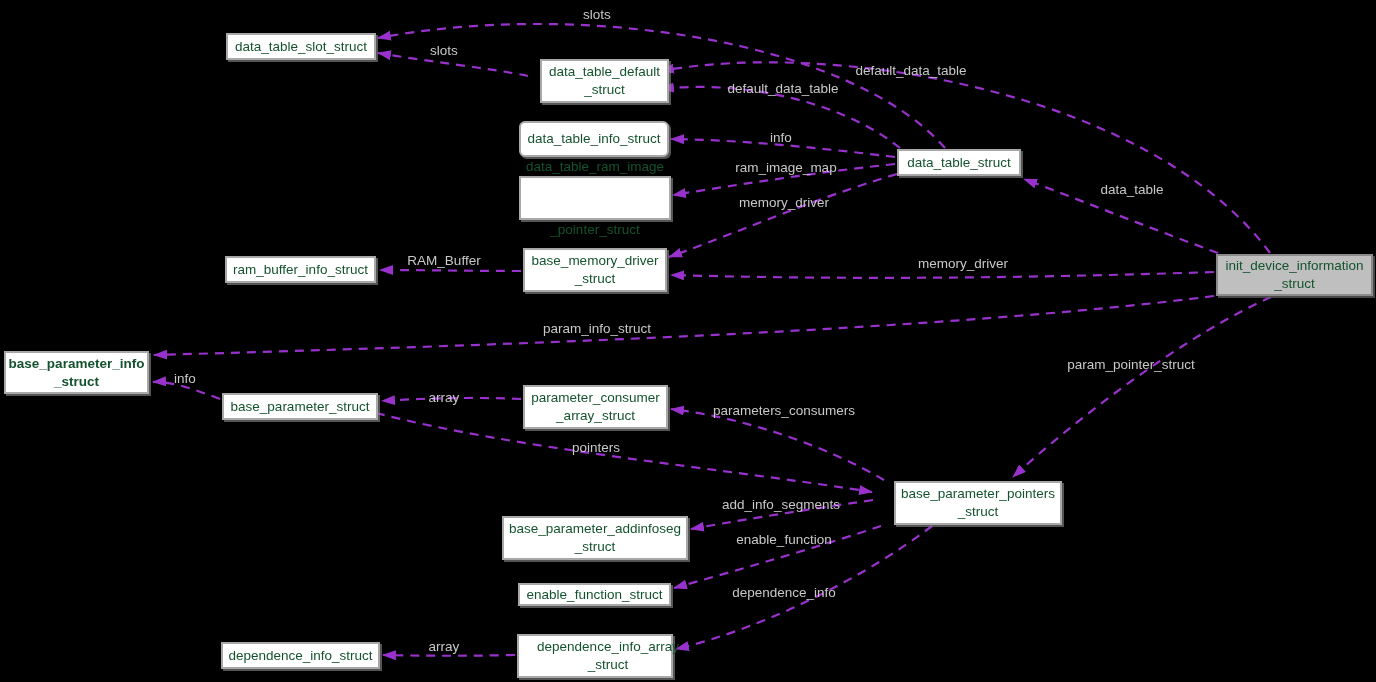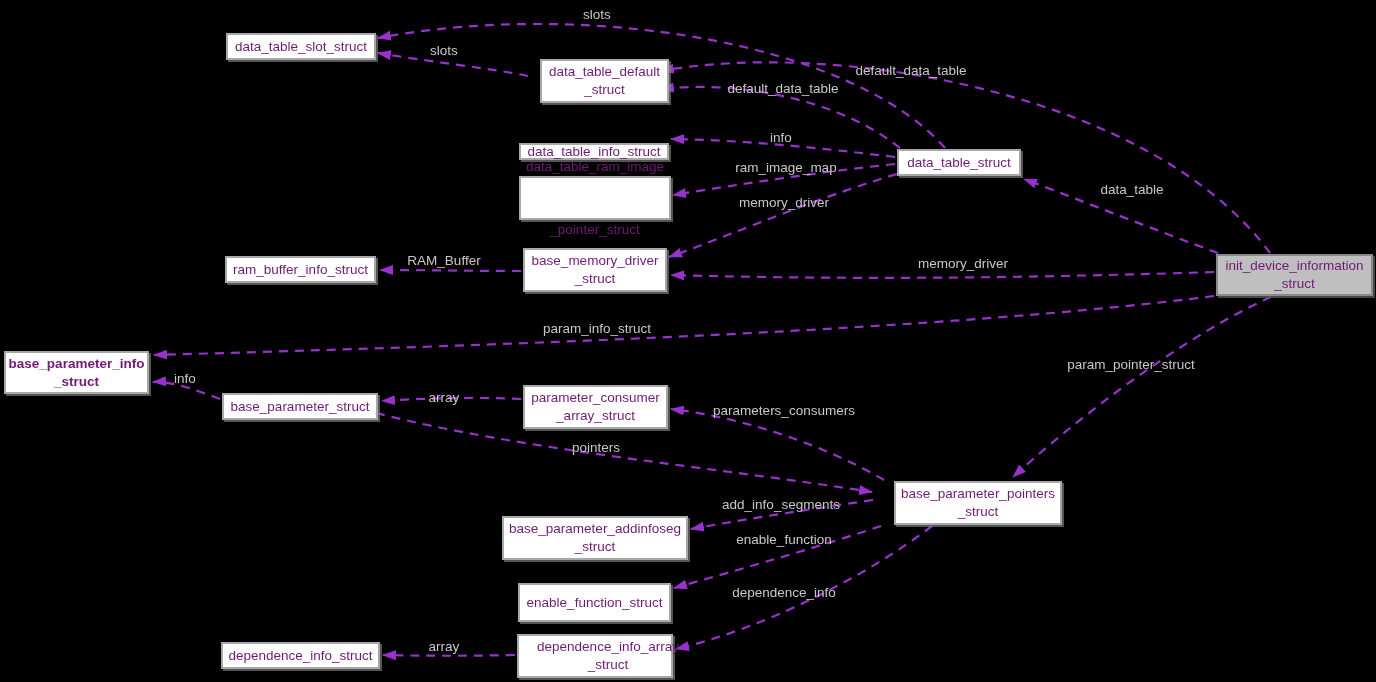--- a/index.html
+++ b/index.html
@@ -12,21 +12,21 @@
   }
   .stage svg{position:absolute;left:0;top:0;}
   .edge-path{fill:none;stroke-width:2.2;stroke-dasharray:9 7;}
   .edge-label{font-size:13.5px;font-family:"Liberation Sans",sans-serif;}
   .node{
     position:absolute;
     display:flex;flex-direction:column;justify-content:center;align-items:center;
     background:#fff;
     border:2px solid #a8a8a8;
     box-shadow:2px 2px 0 rgba(130,130,130,.65);
-    color:#701a75;
+    color:#14532d;
     font-size:13.5px;
     line-height:18px;
     text-align:center;
     box-sizing:border-box;
     white-space:nowrap;
     cursor:pointer;
   }
   .node.highlight{
     background:#bfbfbf;
     border:2px solid #8a8a8a;
@@ -91,21 +91,21 @@
       </g>
   </svg>
   <div id="node-layer">
       <div class="node" style="left: 226px; top: 33px; width: 150px; height: 27px;">
         <span>data_table_slot_struct</span>
       </div>
       <div class="node" style="left: 530px; top: 59px; width: 129px; height: 44px; margin-left: 10px;">
         <span>data_table_default</span>
         <span>_struct</span>
       </div>
-      <div class="node" style="left: 519px; top: 143px; width: 150px; height: 17px;">
+      <div class="node" style="left: 519px; top: 121px; width: 150px; height: 36px; border-radius: 6px;">
         <span>data_table_info_struct</span>
       </div>
       <div class="node" style="left: 519px; top: 176px; width: 152px; height: 44px; gap: 45px;">
         <span>data_table_ram_image</span>
         <span>_pointer_struct</span>
       </div>
       <div class="node" style="left: 523px; top: 248px; width: 144px; height: 44px;">
         <span>base_memory_driver</span>
         <span>_struct</span>
       </div>
@@ -131,21 +131,21 @@
         <span>_struct</span>
       </div>
       <div class="node" style="left: 894px; top: 481px; width: 168px; height: 44px;">
         <span>base_parameter_pointers</span>
         <span>_struct</span>
       </div>
       <div class="node" style="left: 502px; top: 516px; width: 186px; height: 44px;">
         <span>base_parameter_addinfoseg</span>
         <span>_struct</span>
       </div>
-      <div class="node" style="left: 518px; top: 583px; width: 153px; height: 39px;">
+      <div class="node" style="left: 518px; top: 583px; width: 153px; height: 23px;">
         <span>enable_function_struct</span>
       </div>
       <div class="node" style="left: 221px; top: 642px; width: 159px; height: 27px;">
         <span>dependence_info_struct</span>
       </div>
       <div class="node" style="left: 517px; top: 634px; width: 156px; height: 44px; padding-left: 26px;">
         <span>dependence_info_array</span>
         <span>_struct</span>
       </div>
     </div>

